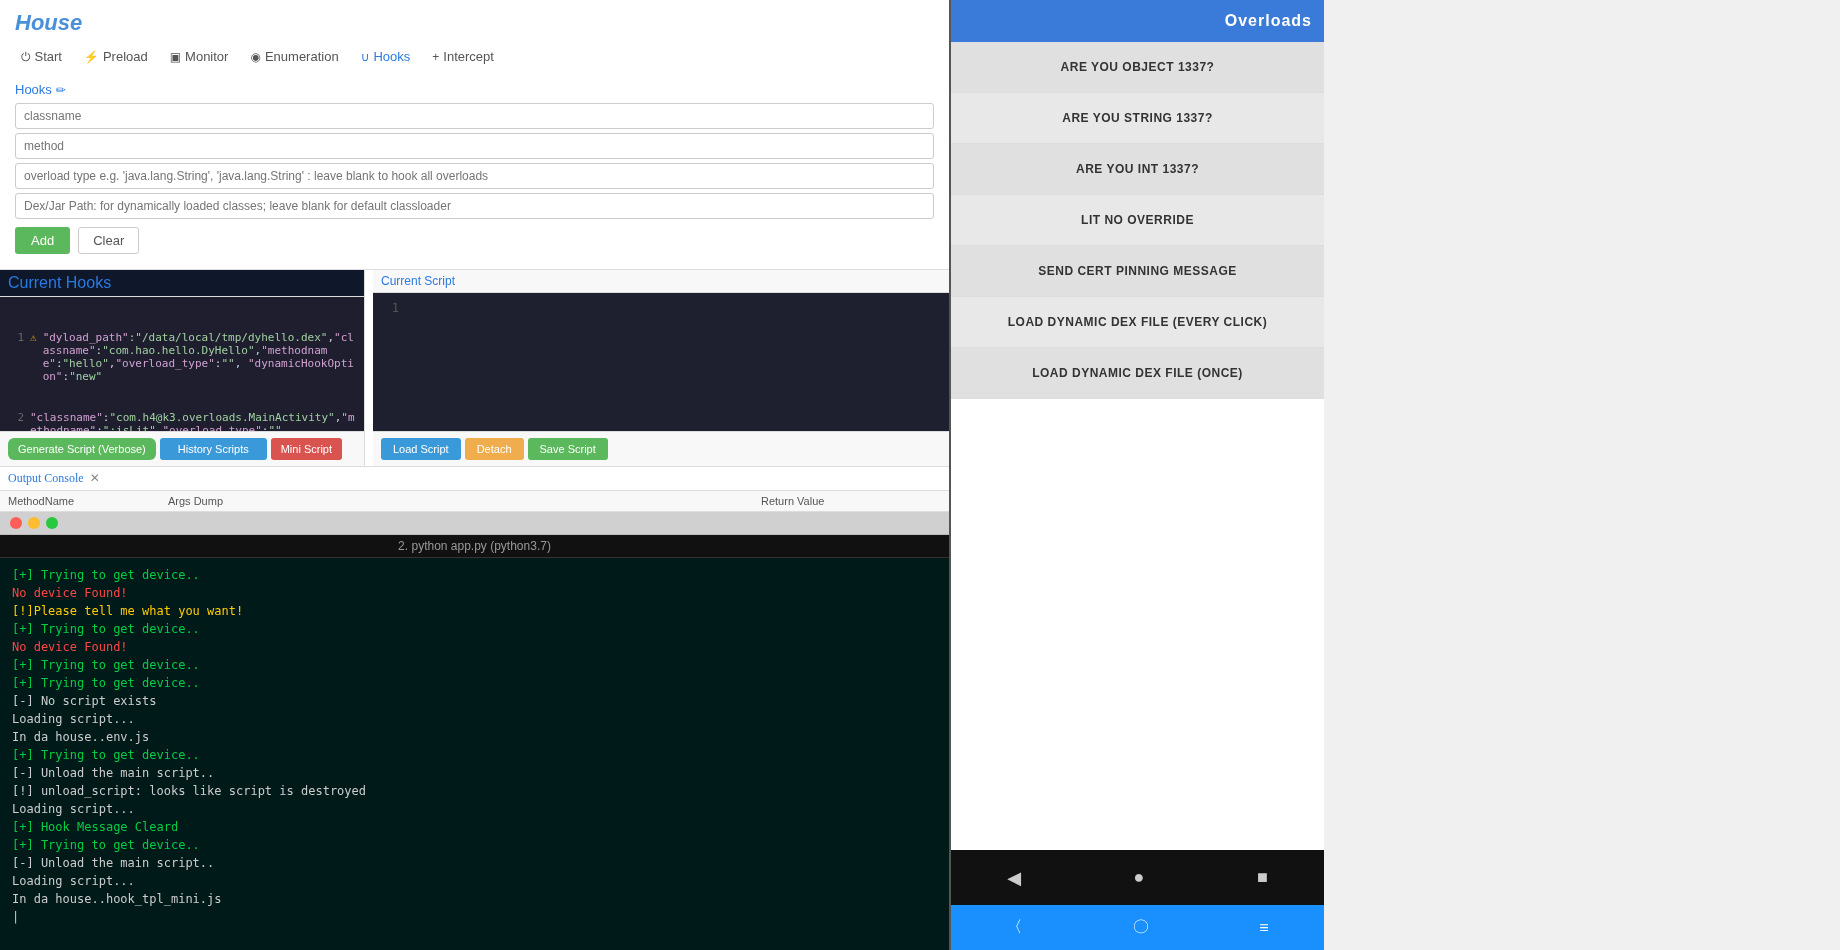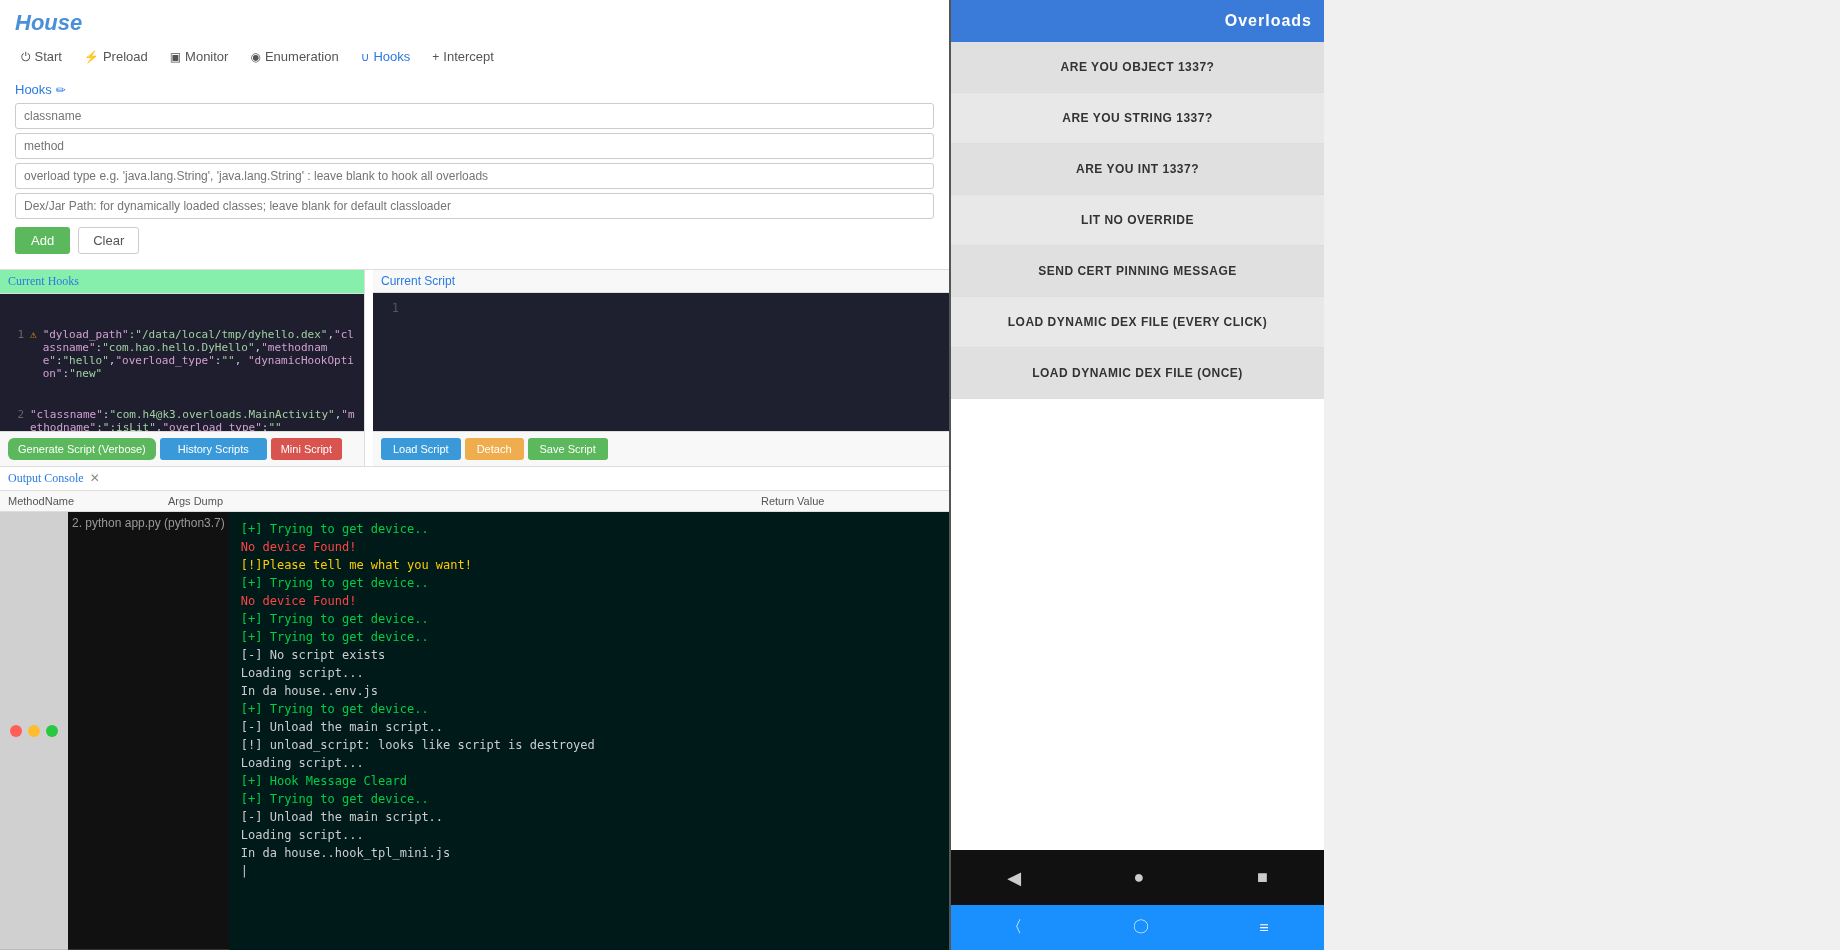--- a/index.html
+++ b/index.html
@@ -118,26 +118,25 @@
     }
 
     #current-hooks-panel {
       width: 365px;
       display: flex;
       flex-direction: column;
       border-right: 1px solid #ddd;
     }
 
     #current-hooks-label {
-      font-size: 12px;
+      font-size: 16px;
       color: #2a7ae2;
       padding: 4px 8px;
-      background: #86efac;
+      background: #0f172a;
       border-bottom: 1px solid #ddd;
-      font-family: Liberation Serif, serif;
     }
 
     #hooks-editor {
       flex: 1;
       background: #1e1e2e;
       color: #c8d0e0;
       font-family: monospace;
       font-size: 11px;
       padding: 8px;
       overflow: auto;
@@ -405,21 +404,21 @@
       height: 12px;
       border-radius: 50%;
     }
 
     .wc-red { background: #ff5f57; }
     .wc-yellow { background: #febc2e; }
     .wc-green { background: #28c840; }
 
     #terminal-wrapper {
       display: flex;
-      flex-direction: row;
+      flex-direction: column;
       height: 438px;
       background: #001a1a;
     }
 
     .window-controls-bar {
       display: flex;
       align-items: center;
       gap: 6px;
       background: #d0d0d0;
       padding: 5px 10px;

